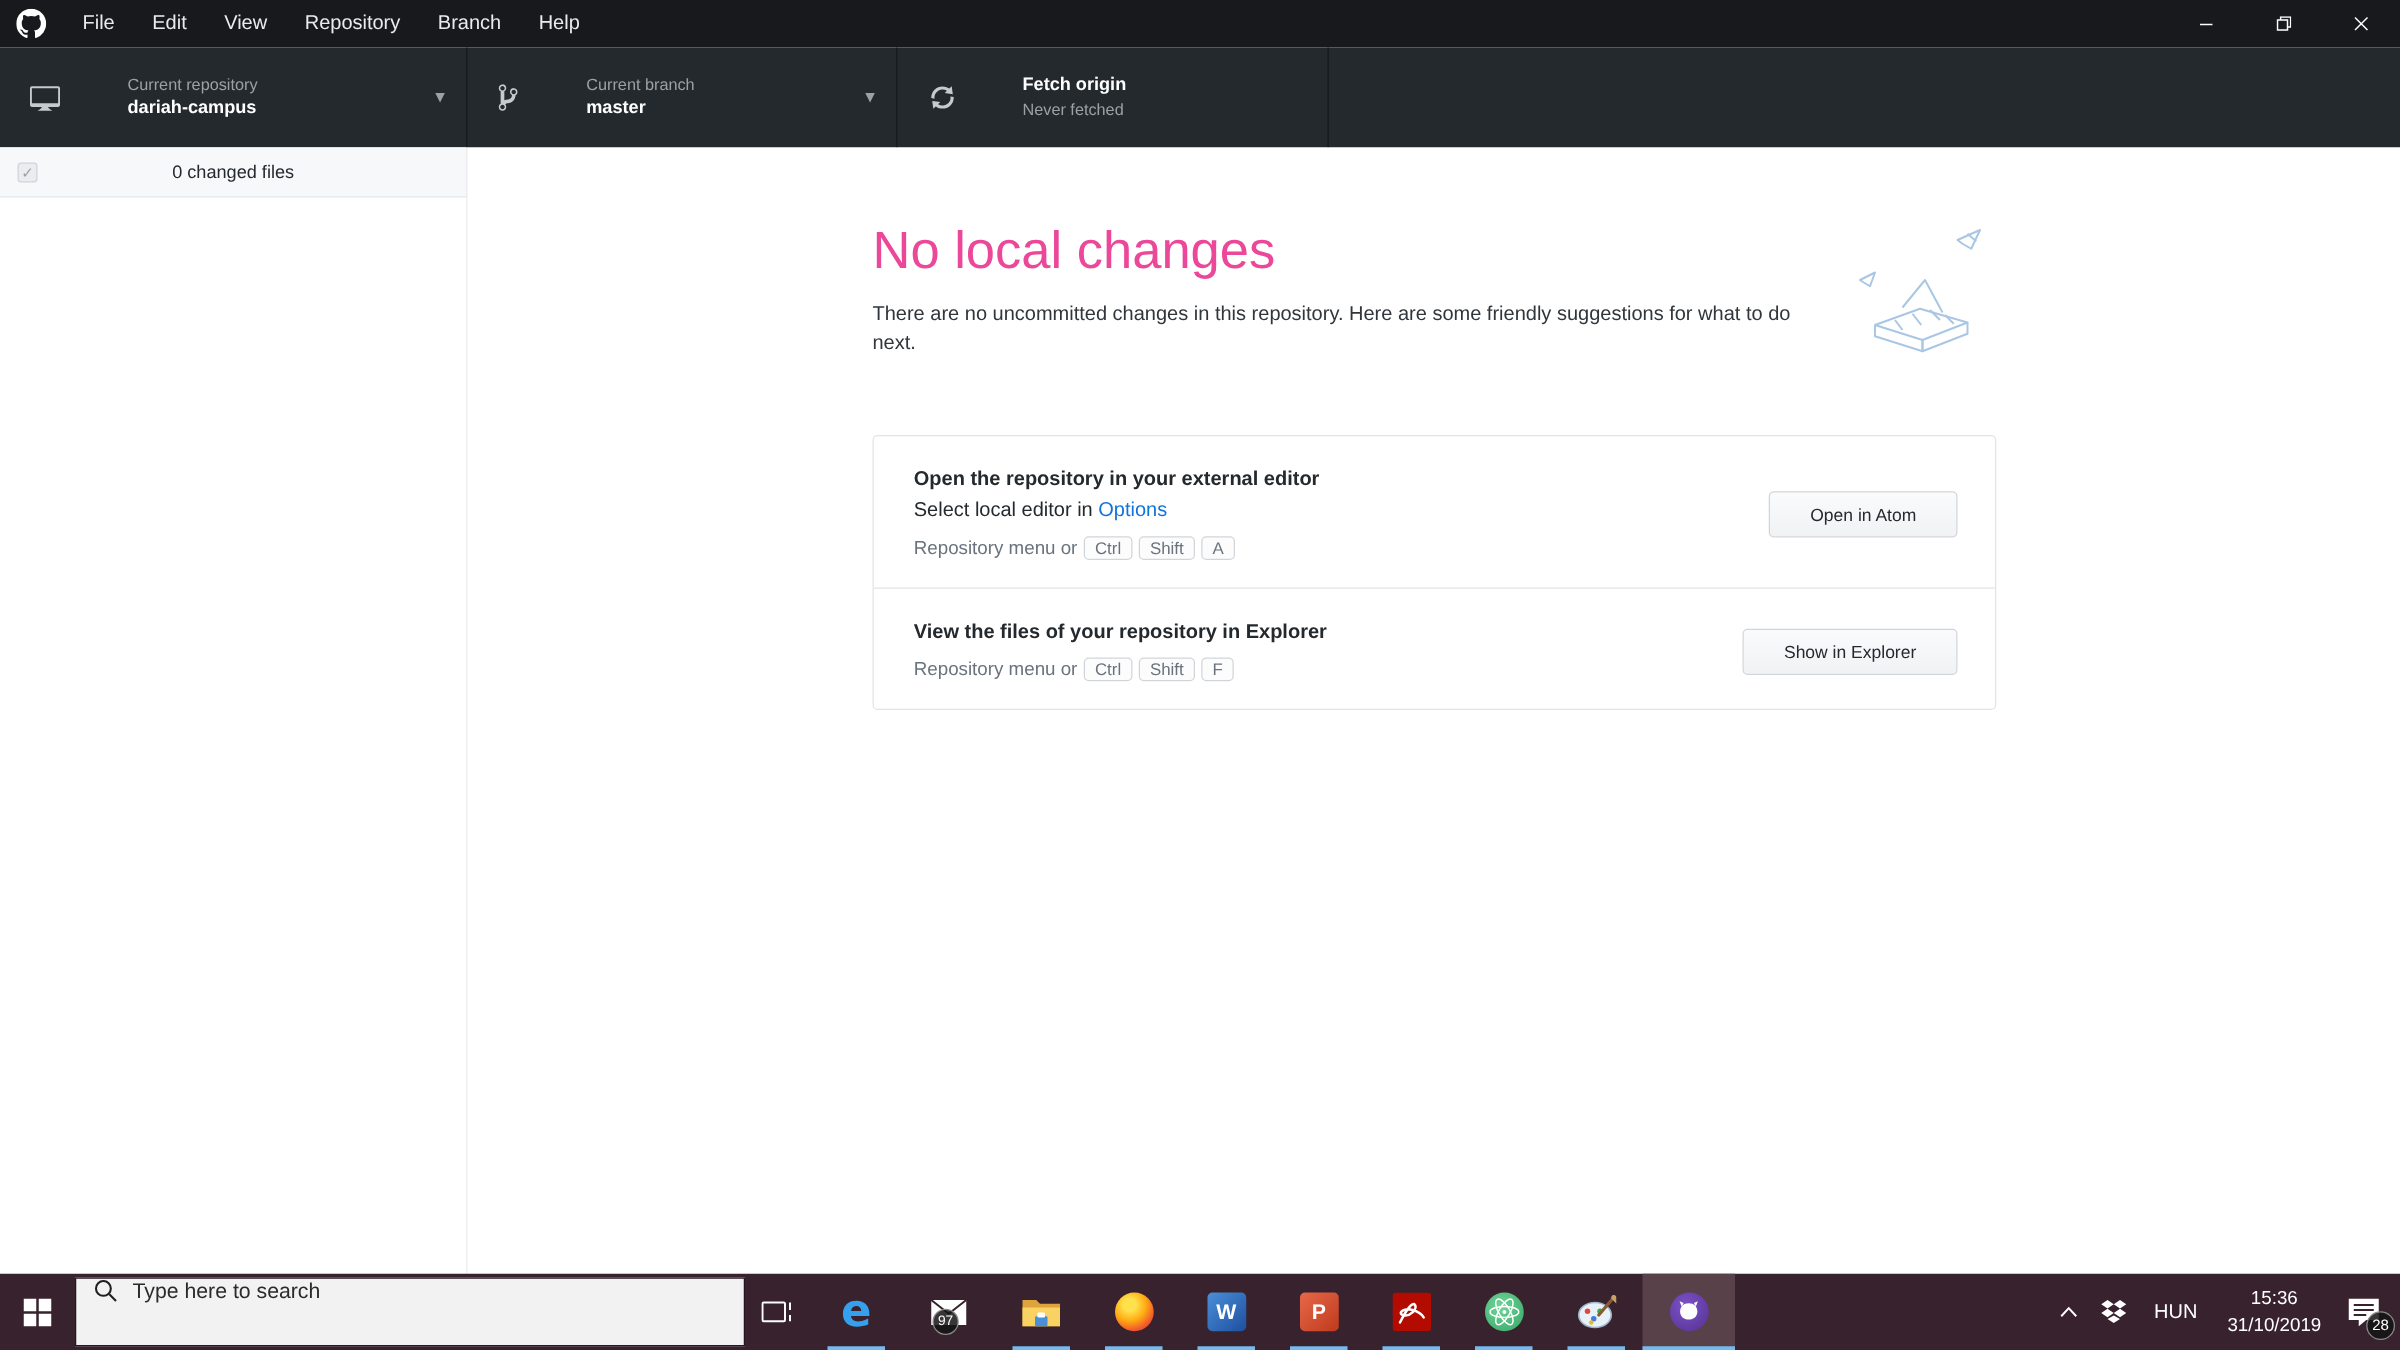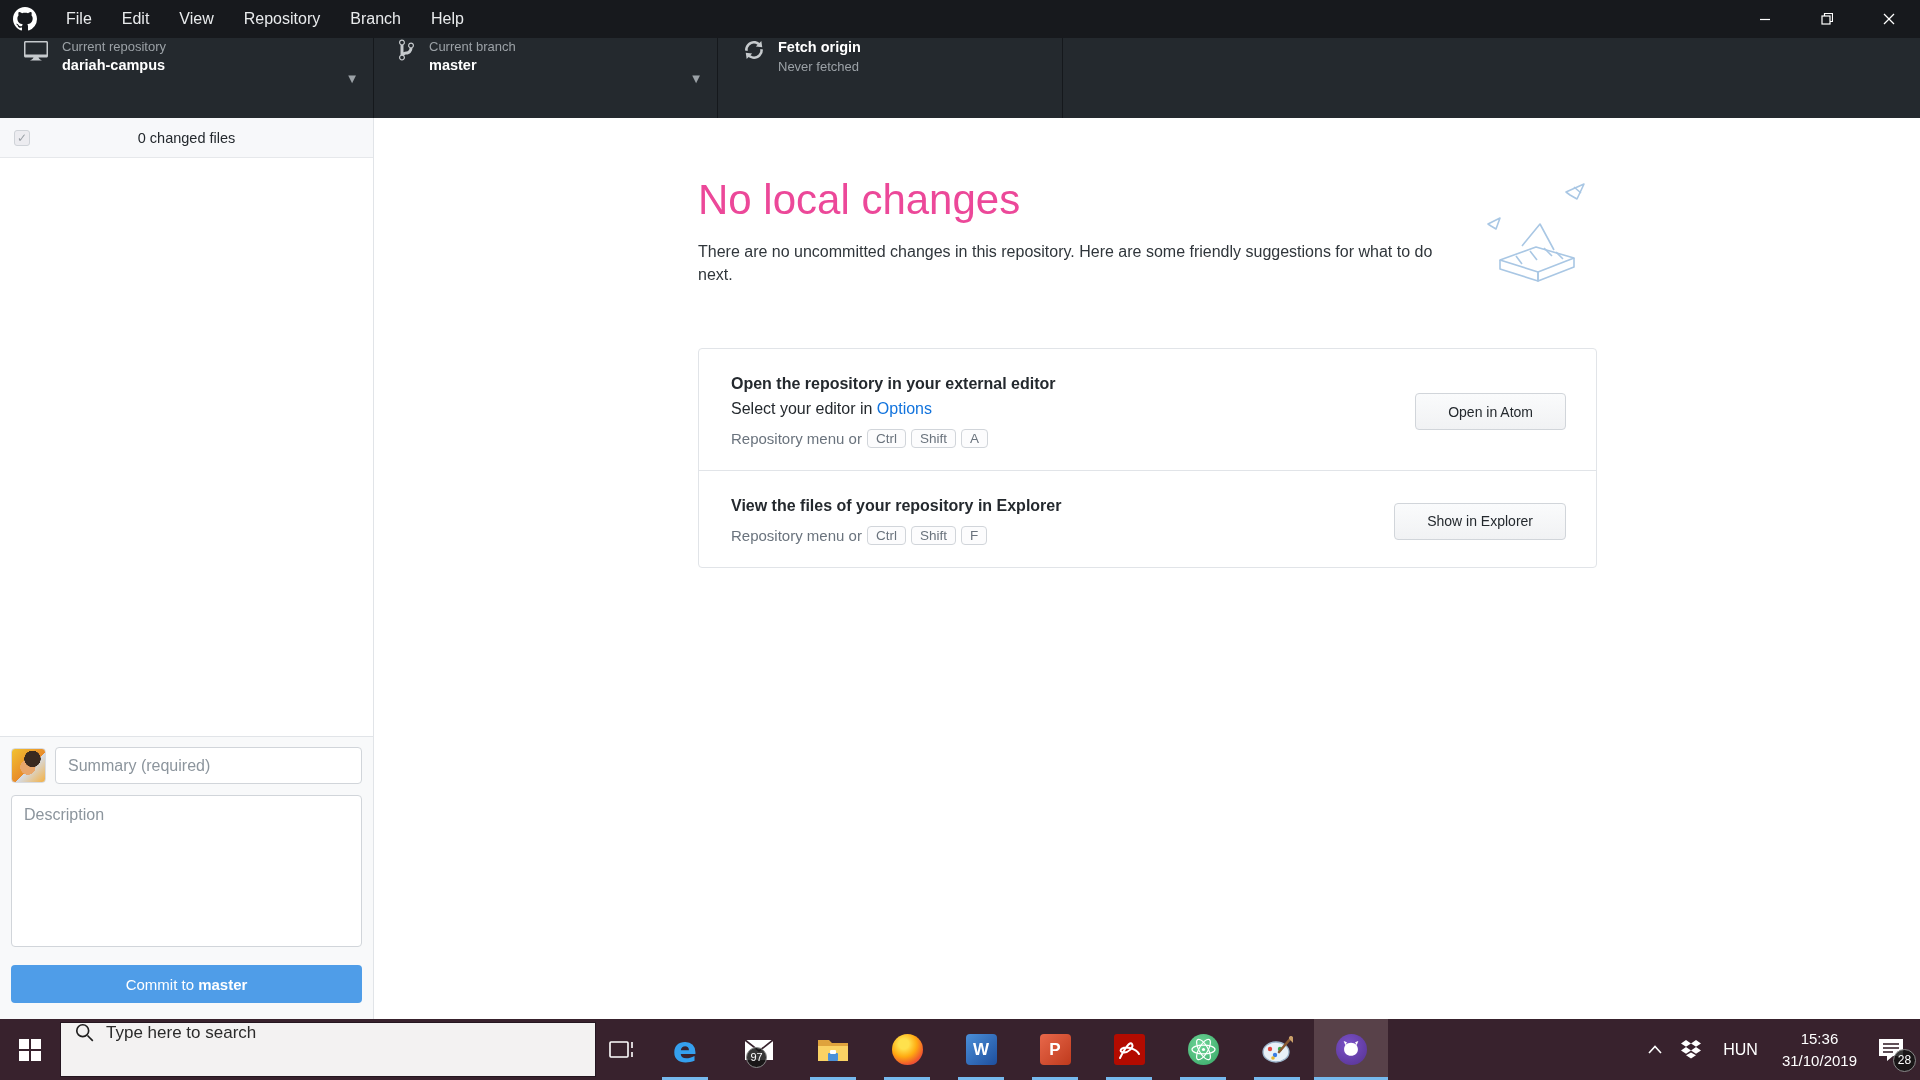--- a/index.html
+++ b/index.html
@@ -13,21 +13,21 @@
   .gh-logo { width:24px; height:24px; margin:0 14px 0 13px; fill:#fff; }
   .menu { display:flex; height:100%; align-items:center; }
   .menu-item { padding:16px 15px; font-size:16px; height:100%; display:flex; align-items:center; cursor:default; }
   .win-controls { margin-left:auto; display:flex; height:100%; }
   .win-btn { width:62px; height:100%; display:flex; align-items:center; justify-content:center; }
   .win-btn svg { stroke:#fff; fill:none; stroke-width:1.2; }
 
   
   .toolbar { position:absolute; top:38px; left:0; width:100%; height:80px;
     background:var(--toolbar_bg,#24292e); display:flex; }
-  .tb-btn { height:100%; display:flex; border-right:1px solid #15181c; position:relative; }
+  .tb-btn { height:100%; display:flex; align-items:center; border-right:1px solid #15181c; position:relative;gap:40px; }
   .tb-repo { width:374px; padding-left:24px; }
   .tb-branch { width:344px; padding-left:24px; }
   .tb-fetch { width:345px; padding-left:26px; }
   .tb-icon { width:24px; height:24px; fill:#c6cacd; margin-right:14px; flex:none; }
   .tb-texts { display:flex; flex-direction:column; line-height:1.35; }
   .tb-label { font-size:13px; color:#9ba1a6; }
   .tb-value { font-size:14.5px; color:#fff; font-weight:bold; }
   .tb-caret { position:absolute; right:17px; top:50%; transform:translateY(-50%);
     color:#9ba1a6; font-size:10px; font-family:"DejaVu Sans",sans-serif; }
 
@@ -185,28 +185,20 @@
   </div>
 
   <div class="app-body">
 
     <div class="sidebar">
       <div class="files-row">
         <div class="checkbox">✓</div>
         <div class="files-label">0 changed files</div>
       </div>
       <div class="sidebar-spacer"></div>
-      <div class="commit-form">
-        <div class="summary-row">
-          <div class="avatar"></div>
-          <input class="summary-input" placeholder="Summary (required)" style="">
-        </div>
-        <textarea class="desc-input" placeholder="Description" style=""></textarea>
-        <button class="commit-btn"><span>Commit to </span><b>master</b></button>
-      </div>
     </div>
 
     <div class="main">
       <h1 class="page-title">No local changes</h1>
       <p class="page-sub">There are no uncommitted changes in this repository. Here are some friendly suggestions for what to do next.</p>
 
       <svg class="illustration" width="116" height="122" viewBox="0 0 116 122" fill="none" stroke="#a9c7e4" stroke-width="1.6" stroke-linejoin="round">
         <path d="M84 12 l18 -8 -7 15 -7 -4z"></path>
         <path d="M92 7 l7 6"></path>
         <path d="M6 44 l12 -6 -4 11 -5 -3z"></path>
@@ -214,21 +206,21 @@
         <path d="M18 80 l36 -13 38 11 -36 14z"></path>
         <path d="M18 80 l0 9 38 12 0 -9"></path>
         <path d="M92 78 l0 9 -36 14 0 -9"></path>
         <path d="M34 76 l6 8 M48 71 l7 9 M62 68 l8 8 M74 72 l7 7"></path>
       </svg>
 
       <div class="cards">
         <div class="card-row">
           <div class="card-texts">
             <div class="card-title">Open the repository in your external editor</div>
-            <div class="card-line"><span>Select your editor in </span><span class="card-link">Options</span></div>
+            <div class="card-line"><span>Select local editor in </span><span class="card-link">Options</span></div>
             <div class="card-shortcut">
               <span>Repository menu or</span>
               <span class="kbd">Ctrl</span>
               <span class="kbd">Shift</span>
               <span class="kbd">A</span>
             </div>
           </div>
           <button class="card-btn">Open in Atom</button>
         </div>
         <div class="card-row">

